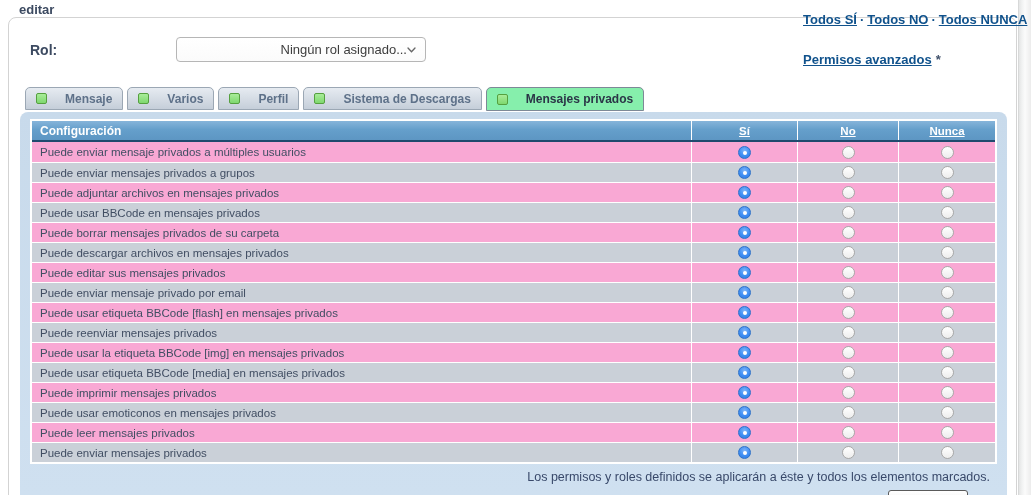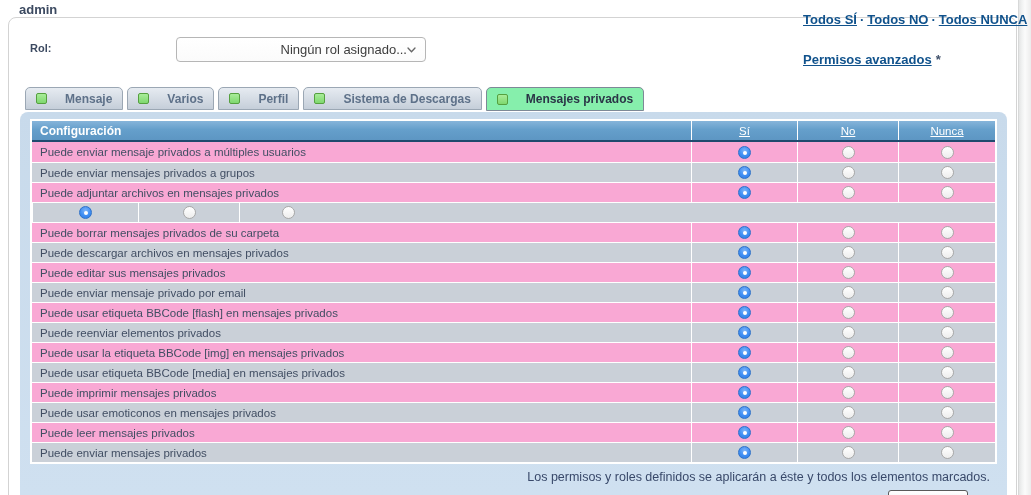--- a/index.html
+++ b/index.html
@@ -25,21 +25,21 @@
   }
   .legend {
     position: absolute; left: 14px; top: 2px;
     background: #ffffff; padding: 0 5px;
     font-size: 13px; font-weight: bold; color: #3c4a61;
   }
 
   
   .role-label {
     position: absolute; left: 30px; top: 42px;
-    font-size: 11px; font-weight: bold; color: #3c4a61;
+    font-size: 14px; font-weight: bold; color: #3c4a61;
   }
   .role-select {
     position: absolute; left: 176px; top: 37px; width: 250px; height: 25px;
     background: linear-gradient(#ffffff, #fbfbfb);
     border: 1px solid #b6b6b6; border-radius: 4px;
     display: flex; align-items: center; justify-content: flex-end;
     padding: 0 9px; cursor: pointer;
   }
   .role-select .sel-text { font-size: 13px; color: #3d3d3d; }
   .role-select .chev { display: flex; align-items: center; }
@@ -82,21 +82,21 @@
     border: 2px solid #ffffff; border-top-width: 2px;
     background: #e6e9ec;
   }
   .thead {
     display: flex; height: 21px;
     background: linear-gradient(#86b4da 0%, #659fcb 45%, #5d96c3 100%);
     border-bottom: 2px solid #1f4a6e;
   }
   .thead .cell { display: flex; align-items: center; }
   .th-config { flex: 1; padding-left: 8px; font-size: 12px; font-weight: bold; color: #ffffff; text-align: right; }
-  .th-col { justify-content: center; font-size: 11.5px; font-weight: normal; }
+  .th-col { justify-content: center; font-size: 11.5px; font-weight: bold; }
   .th-col a { color: #ffffff; text-decoration: underline; cursor: pointer; }
   .col-si { width: 106px; border-left: 1px solid #ffffff; }
   .col-no { width: 101px; border-left: 1px solid #ffffff; }
   .col-nunca { width: 97px; border-left: 1px solid #ffffff; }
 
   .trow { display: flex; height: 20px; border-top: 1px solid #ffffff; }
   .trow:first-child { border-top: none; }
   .trow.odd  { background: #f9a8d4; }
   .trow.even { background: #cad0d8; text-align: right; }
   .td-label {
@@ -130,21 +130,21 @@
     background: linear-gradient(#ffffff, #f0f0f0);
     border: 1px solid #5a5a5a; border-radius: 3px; cursor: pointer;
   }
 </style>
 </head>
 <body>
 
 <div class="edge-strip"></div>
 
 <div class="frame"></div>
-<div class="legend">admin</div>
+<div class="legend">editar</div>
 
 <div class="role-label">Rol:</div>
 <div class="role-select">
   <span class="sel-text">Ningún rol asignado...</span>
   <span class="chev">
     <svg width="9" height="6" viewBox="0 0 9 6">
         <path d="M1 1 L4.5 4.8 L8 1" stroke="#666" fill="none" stroke-width="1.3" stroke-linecap="round"></path>
       </svg>
   </span>
 </div>
@@ -222,20 +222,21 @@
             <span class="radio selected"></span>
           </div>
           <div class="td-radio col-no">
             <span class="radio"></span>
           </div>
           <div class="td-radio col-nunca">
             <span class="radio"></span>
           </div>
         </div>
         <div class="trow even">
+          <div class="td-label">Puede usar BBCode en mensajes privados</div>
           <div class="td-radio col-si">
             <span class="radio selected"></span>
           </div>
           <div class="td-radio col-no">
             <span class="radio"></span>
           </div>
           <div class="td-radio col-nunca">
             <span class="radio"></span>
           </div>
         </div>
@@ -293,21 +294,21 @@
             <span class="radio selected"></span>
           </div>
           <div class="td-radio col-no">
             <span class="radio"></span>
           </div>
           <div class="td-radio col-nunca">
             <span class="radio"></span>
           </div>
         </div>
         <div class="trow even">
-          <div class="td-label">Puede reenviar elementos privados</div>
+          <div class="td-label">Puede reenviar mensajes privados</div>
           <div class="td-radio col-si">
             <span class="radio selected"></span>
           </div>
           <div class="td-radio col-no">
             <span class="radio"></span>
           </div>
           <div class="td-radio col-nunca">
             <span class="radio"></span>
           </div>
         </div>

